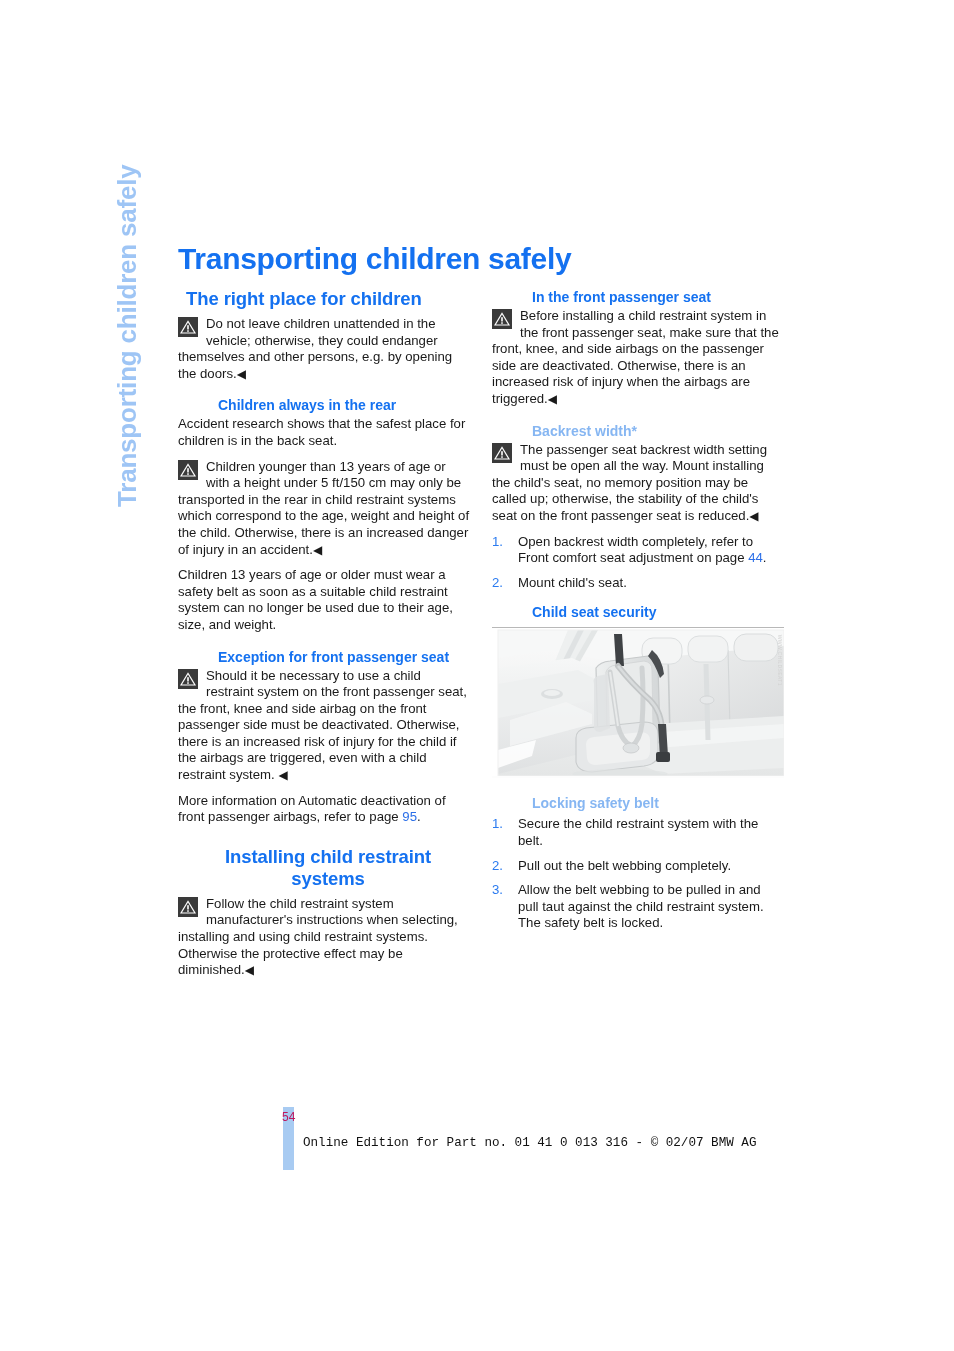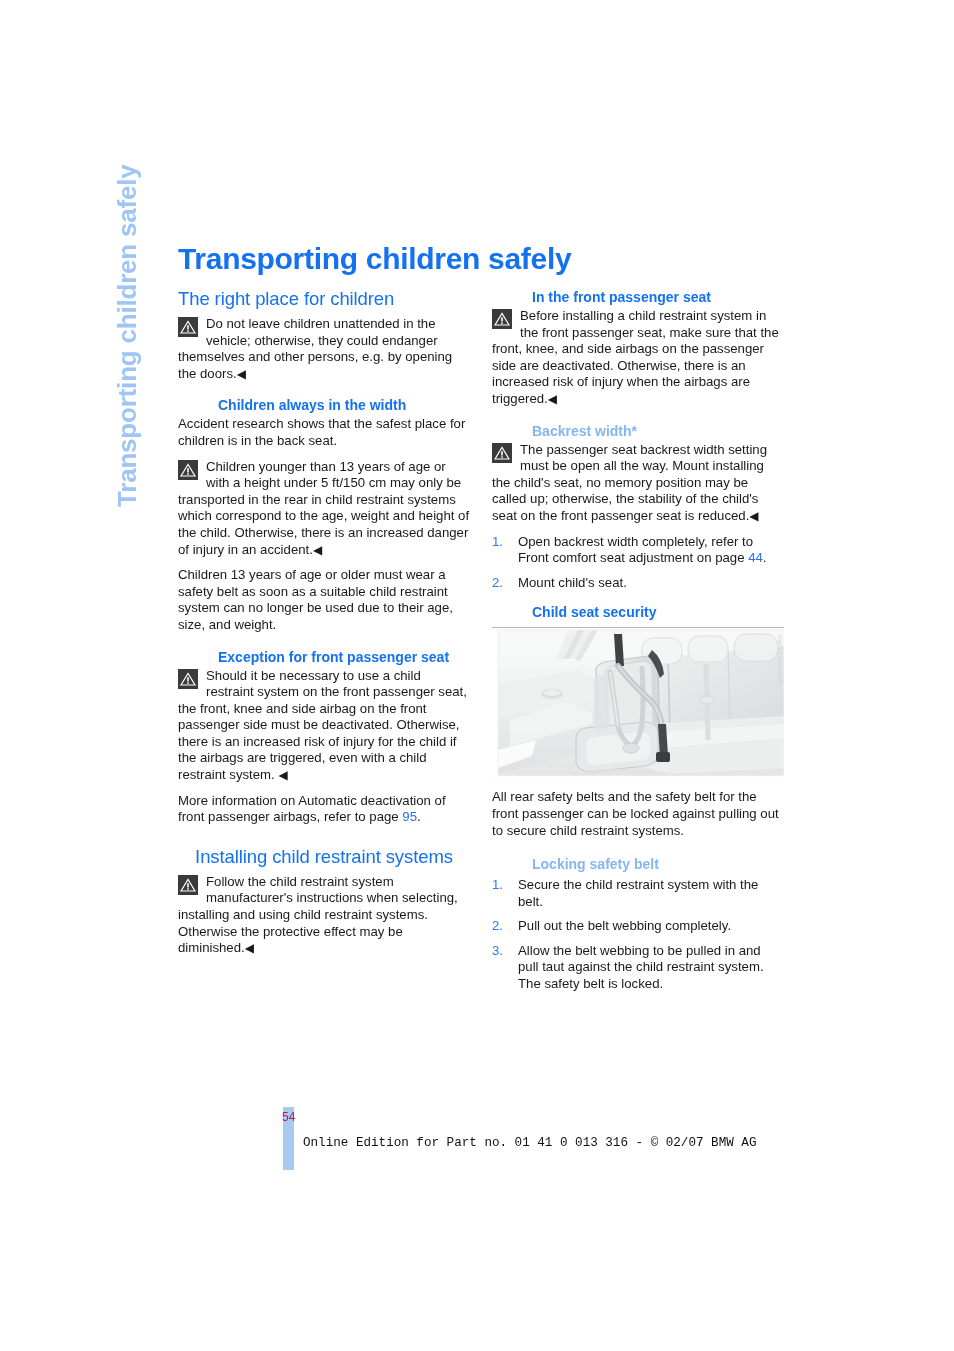--- a/index.html
+++ b/index.html
@@ -58,23 +58,23 @@
   .col {
     position: absolute;
     top: 288px;
     width: 292px;
   }
   .col-left  { left: 178px; }
   .col-right { left: 492px; }
 
   h2.sect {
     font-size: 18.5px;
-    font-weight: normal;
+    font-weight: bold;
     color: #1471f0;
-    margin: 0 0 6px 0;
+    margin: 0 0 6px 8px;
     line-height: 22px;
     letter-spacing: -0.1px;
   }
 
   h3.sub {
     font-size: 14px;
     font-weight: bold;
     color: #1471f0;
     margin: 14px 0 2px 0;
     line-height: 18px;
@@ -208,21 +208,21 @@
           <rect x="0" y="0" width="20" height="20" fill="#3a3a3a"></rect>
           <polygon points="10,3.2 18,16.6 2,16.6" fill="#ffffff"></polygon>
           <polygon points="10,5.6 16,15.6 4,15.6" fill="#3a3a3a"></polygon>
           <rect x="9.2" y="8.2" width="1.6" height="4.3" fill="#ffffff"></rect>
           <rect x="9.2" y="13.3" width="1.6" height="1.5" fill="#ffffff"></rect>
         </svg>
       </span>
       <span>Do not leave children unattended in the vehicle; otherwise, they could endanger themselves and other persons, e.g. by opening the doors.</span><span class="eom">◀</span>
     </p>
 
-    <h3 class="sub">Children always in the width</h3>
+    <h3 class="sub">Children always in the rear</h3>
 
     <p class="body">Accident research shows that the safest place for children is in the back seat.</p>
 
     <p class="warn">
       <span class="warn-icon">
         <svg width="20" height="20" viewBox="0 0 20 20">
           <rect x="0" y="0" width="20" height="20" fill="#3a3a3a"></rect>
           <polygon points="10,3.2 18,16.6 2,16.6" fill="#ffffff"></polygon>
           <polygon points="10,5.6 16,15.6 4,15.6" fill="#3a3a3a"></polygon>
           <rect x="9.2" y="8.2" width="1.6" height="4.3" fill="#ffffff"></rect>
@@ -390,21 +390,20 @@
         <path d="M166 96 L174 96 L176 128 L168 128 Z" fill="#46494c"></path>
         <rect x="164" y="124" width="14" height="10" rx="2" fill="#3a3d40"></rect>
 
         <ellipse cx="128" cy="146" rx="48" ry="5" fill="#dfe2e3" opacity="0.7"></ellipse>
 
         <rect x="6" y="2" width="286" height="146" fill="none" stroke="#f0f0f0" stroke-width="1"></rect>
       </svg>
       <div class="fig-code">WWW.CHILDSEAT1</div>
     </div>
 
-    <p class="body">All rear safety belts and the safety belt for the front passenger can be locked against pulling out to secure child restraint systems.</p>
 
     <h3 class="sub pale" style="margin-top:16px;">Locking safety belt</h3>
 
     <ol class="steps">
       <li>
         <span class="num">1.</span><span>Secure the child restraint system with the belt.</span>
       </li>
       <li>
         <span class="num">2.</span><span>Pull out the belt webbing completely.</span>
       </li>

